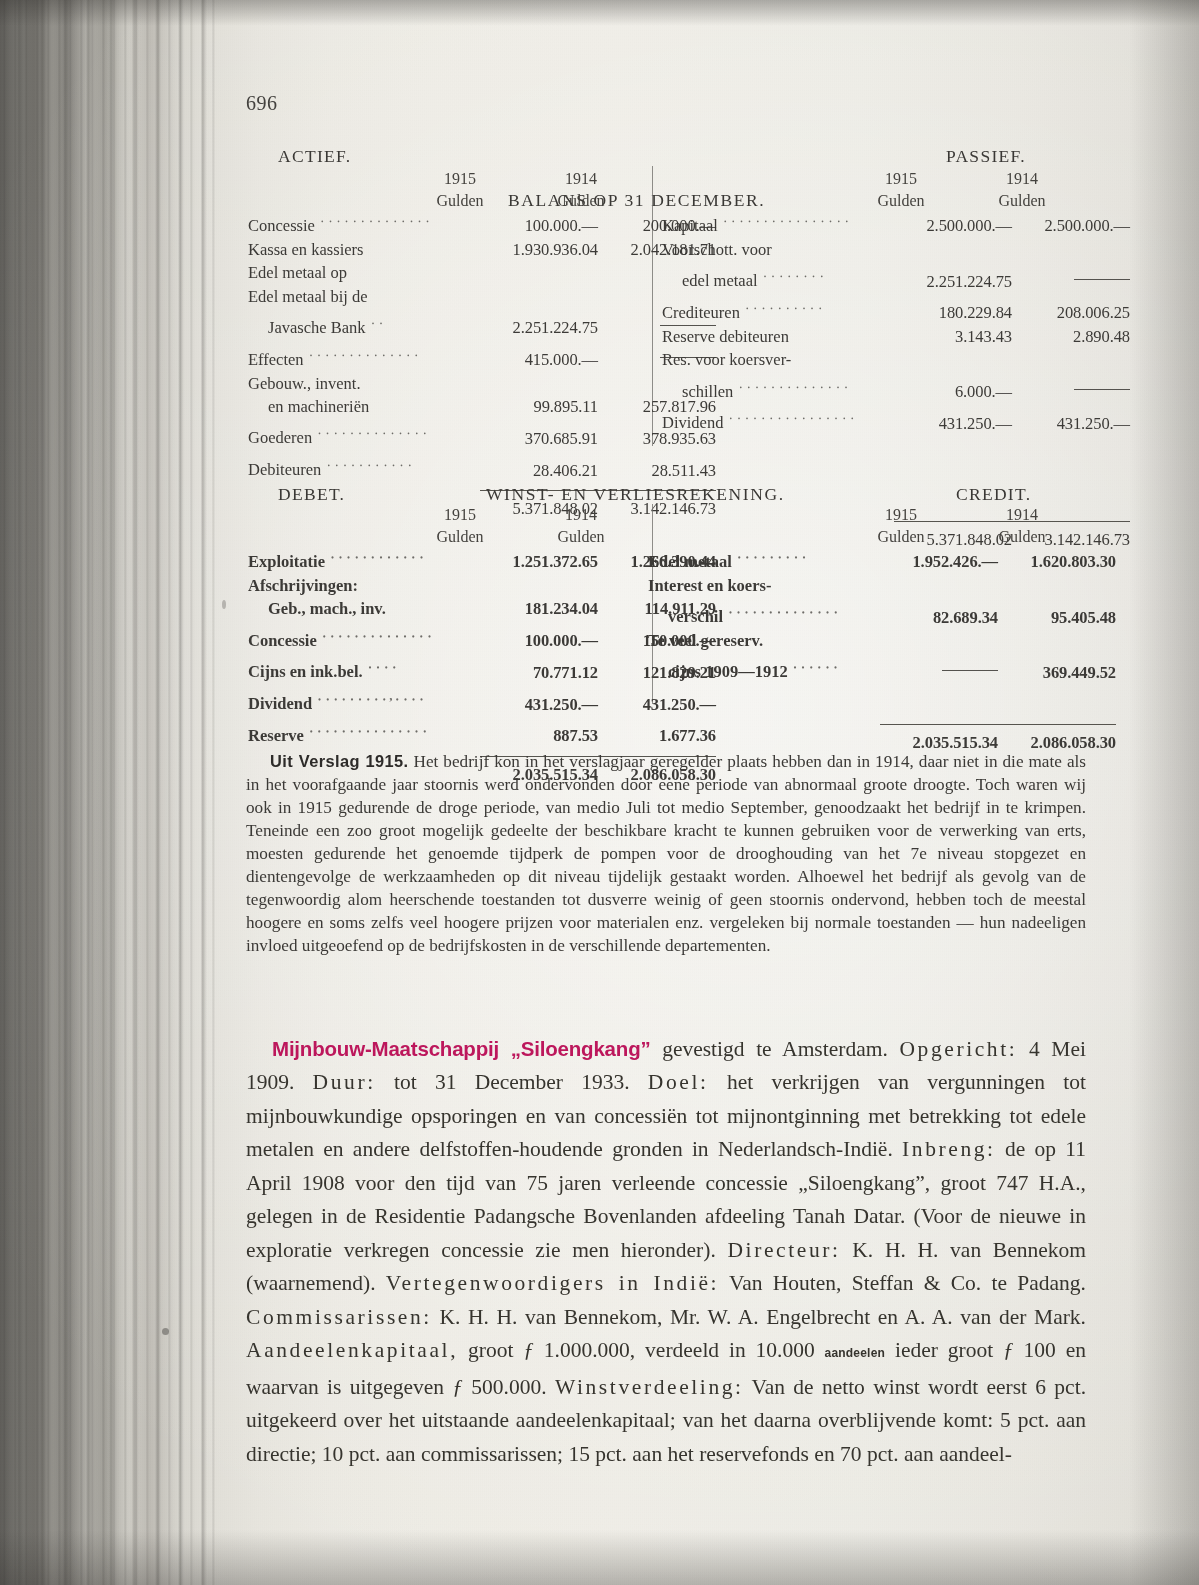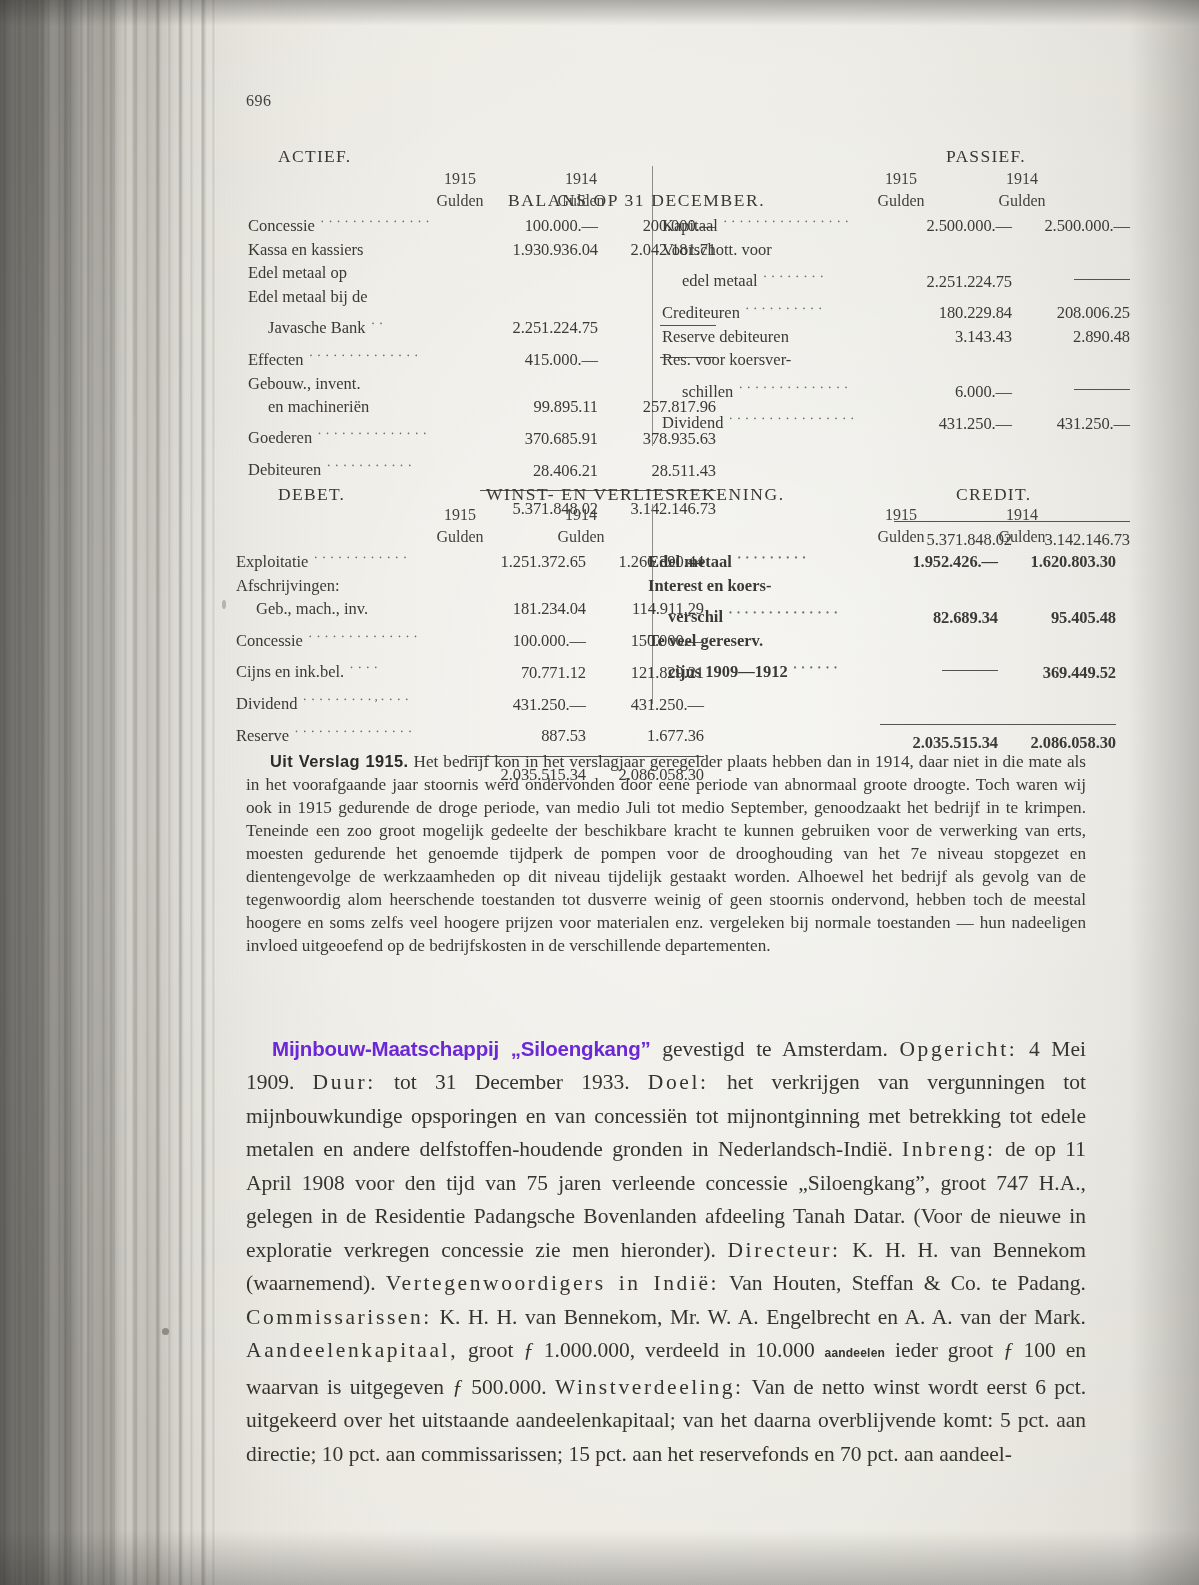--- a/index.html
+++ b/index.html
@@ -75,21 +75,21 @@
   .content {
     position: absolute;
     left: 0; top: 0;
     width: 1199px; height: 1585px;
   }
 
   
   .folio {
     position: absolute;
     left: 246px; top: 92px;
-    font-size: 16px;
+    font-size: 20px;
     letter-spacing: .5px;
     color: #44423f;
   }
   .running-head {
     position: absolute;
     left: 380px; top: 90px;
     width: 520px;
     text-align: center;
     font-style: italic;
     font-size: 22px;
@@ -193,21 +193,21 @@
     text-align: justify;
     text-align-last: left;
     color: #37352f;
     text-indent: 26px;
   }
   .company .brand {
     font-family: "Liberation Sans", sans-serif;
     font-weight: bold;
     font-size: 20.5px;
     letter-spacing: -0.2px;
-    color: #6d28d9;
+    color: #be185d;
   }
   .company .sp {
     letter-spacing: 2.6px;
   }
   .company .bold {
     font-family: "Liberation Sans", sans-serif;
     font-weight: bold;
     font-size: 12px;
     letter-spacing: .2px;
   }
@@ -389,21 +389,21 @@
     <div class="colhead" style="left:400px; top:506px;">1915</div>
     <div class="colhead" style="left:521px; top:506px;">1914</div>
     <div class="colhead" style="left:400px; top:528px;">Gulden</div>
     <div class="colhead" style="left:521px; top:528px;">Gulden</div>
 
     <div class="colhead" style="left:841px; top:506px;">1915</div>
     <div class="colhead" style="left:962px; top:506px;">1914</div>
     <div class="colhead" style="left:841px; top:528px;">Gulden</div>
     <div class="colhead" style="left:962px; top:528px;">Gulden</div>
 
-    <table class="ledger" id="tbl-debet" style="position:absolute; left:236px; top:542px;">
+    <table class="ledger" id="tbl-debet" style="position:absolute; left:248px; top:542px;font-weight:bold;">
         <tbody>
           <tr>
             <td class="desc">Exploitatie <span class="leader">․․․․․․․․․․․․</span></td>
             <td class="num"><span>1.251.372.65</span></td>
             <td class="num"><span>1.266.390.44</span></td>
           </tr>
           <tr>
             <td class="desc">Afschrijvingen:</td>
             <td class="num"><span></span></td>
             <td class="num"><span></span></td>

